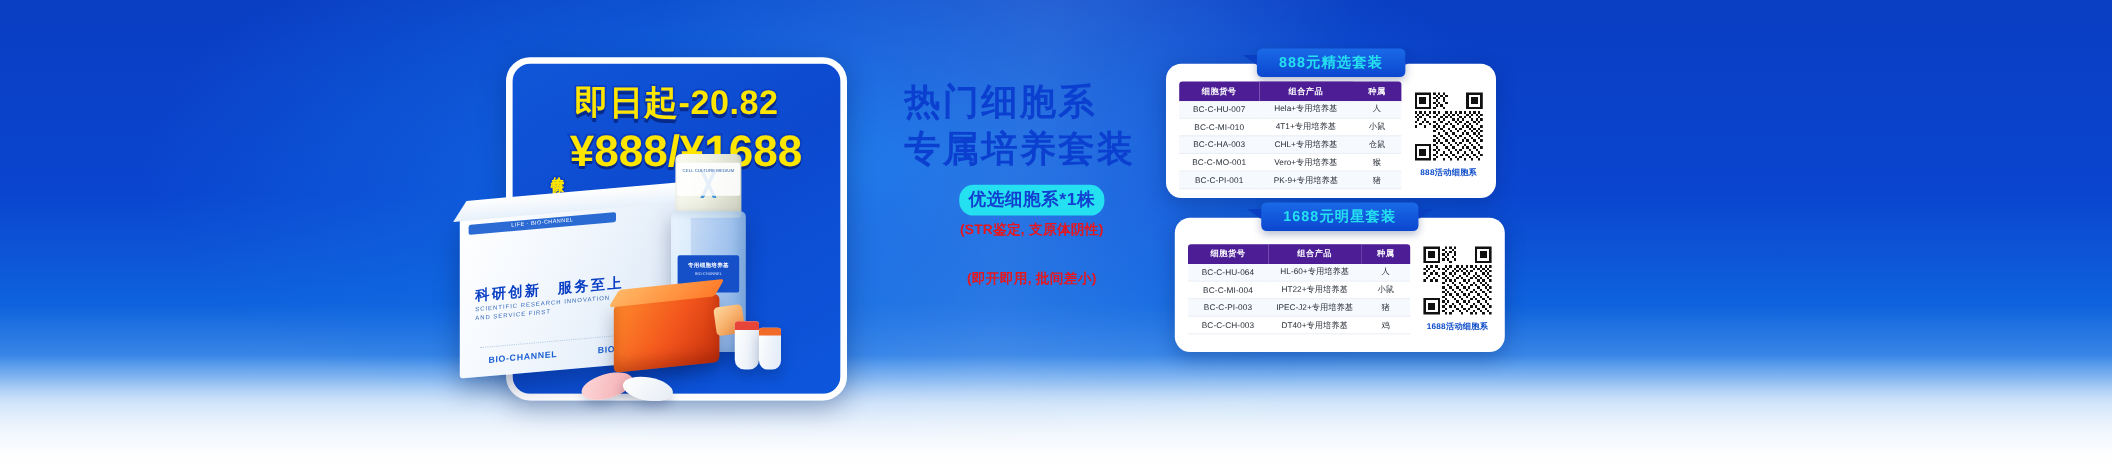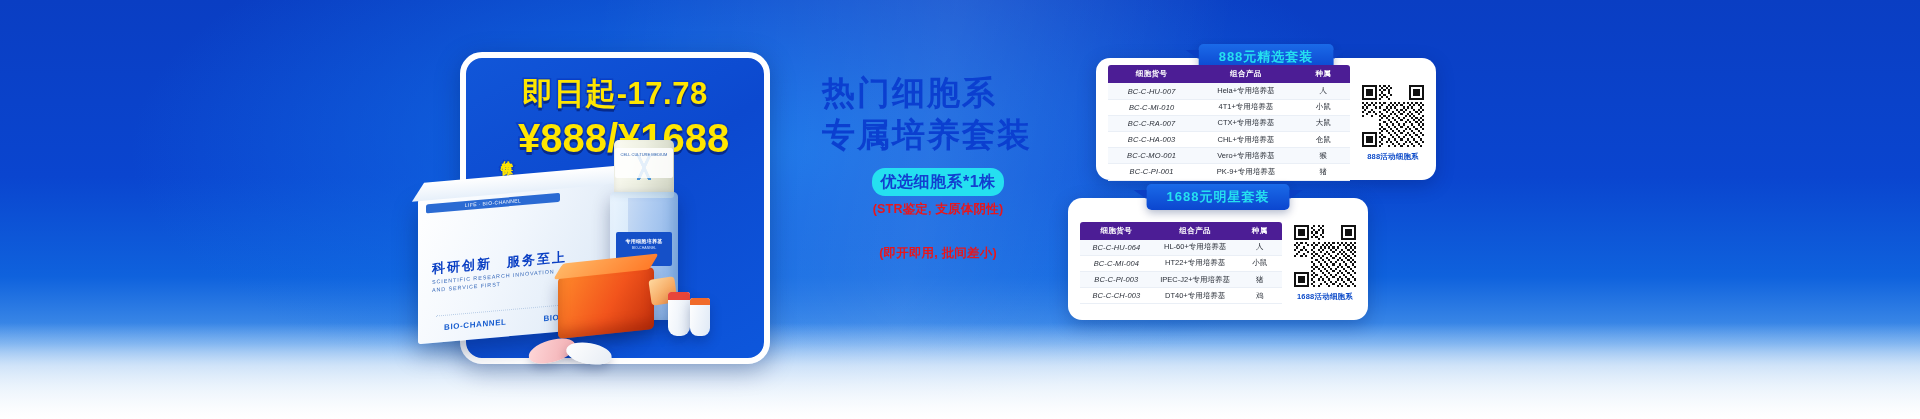--- a/index.html
+++ b/index.html
@@ -201,40 +201,40 @@
     background:#4c1d95; color:#fff; font-size:7.5px; font-weight:bold;
     padding:4px 2px; letter-spacing:.4px; text-align:center;
   }
   table.lot th:first-child{ border-radius:3px 0 0 0; }
   table.lot th:last-child{ border-radius:0 3px 0 0; }
   table.lot td{
     font-size:7.5px; color:#2a2f38; text-align:center;
     padding:2.6px 2px; border-bottom:1px solid #eaeff6; white-space:nowrap;
   }
   table.lot tbody tr:nth-child(odd){ background:#f6f9fd; }
-  table.lot td.c-code{ width:36%; letter-spacing:.1px;font-style:italic; }
+  table.lot td.c-code{ width:36%; letter-spacing:.1px; }
   table.lot td.c-prod{ width:42%; }
   table.lot td.c-spec{ width:22%; }
 
   .qr-wrap{ width:66px; text-align:center; flex:0 0 auto; }
   .qr{ width:62px; height:62px; margin:0 auto; }
   .qr-cap{ font-size:7.5px; font-weight:bold; color:#0d4bc9; margin-top:1px; white-space:nowrap; letter-spacing:.2px; }
 </style>
 </head>
 <body>
 
 <div id="banner">
   <div class="bg-sheen"></div>
   <div class="floor"></div>
 
   <div class="left-stage">
 
     <div class="promo-card">
       <div class="promo-inner">
-        <div class="promo-date">即日起-17.78</div>
+        <div class="promo-date">即日起-20.82</div>
         <div class="price-row">
           <div class="price-tag-v">惊喜价</div>
           <div class="price-main">¥888/¥1688</div>
         </div>
       </div>
     </div>
 
     <div class="carton">
       <div class="carton-band">
         <span>LIFE · BIO-CHANNEL</span>
@@ -278,46 +278,41 @@
     <div>
       <div class="feat-pill">优选细胞系*1株</div>
       <div class="feat-note">(STR鉴定, 支原体阴性)</div>
     </div>
     <div class="feat-gap"></div>
     <div>
       <div class="feat-note">(即开即用, 批间差小)</div>
     </div>
   </div>
 
-  <div class="panel" id="panel-888" style="left:1096px; top:58px; width:340px; height:122px;">
+  <div class="panel" id="panel-888" style="left:1060px; top:58px; width:300px; height:122px;">
     <div class="ribbon">888元精选套装</div>
     <div class="panel-body">
       <table class="lot">
         <thead>
           <tr>
             <th>细胞货号</th>
             <th>组合产品</th>
             <th>种属</th>
           </tr>
         </thead>
         <tbody>
           <tr>
             <td class="c-code">BC-C-HU-007</td>
             <td class="c-prod">Hela+专用培养基</td>
             <td class="c-spec">人</td>
           </tr>
           <tr>
             <td class="c-code">BC-C-MI-010</td>
             <td class="c-prod">4T1+专用培养基</td>
             <td class="c-spec">小鼠</td>
-          </tr>
-          <tr>
-            <td class="c-code">BC-C-RA-007</td>
-            <td class="c-prod">CTX+专用培养基</td>
-            <td class="c-spec">大鼠</td>
           </tr>
           <tr>
             <td class="c-code">BC-C-HA-003</td>
             <td class="c-prod">CHL+专用培养基</td>
             <td class="c-spec">仓鼠</td>
           </tr>
           <tr>
             <td class="c-code">BC-C-MO-001</td>
             <td class="c-prod">Vero+专用培养基</td>
             <td class="c-spec">猴</td>

